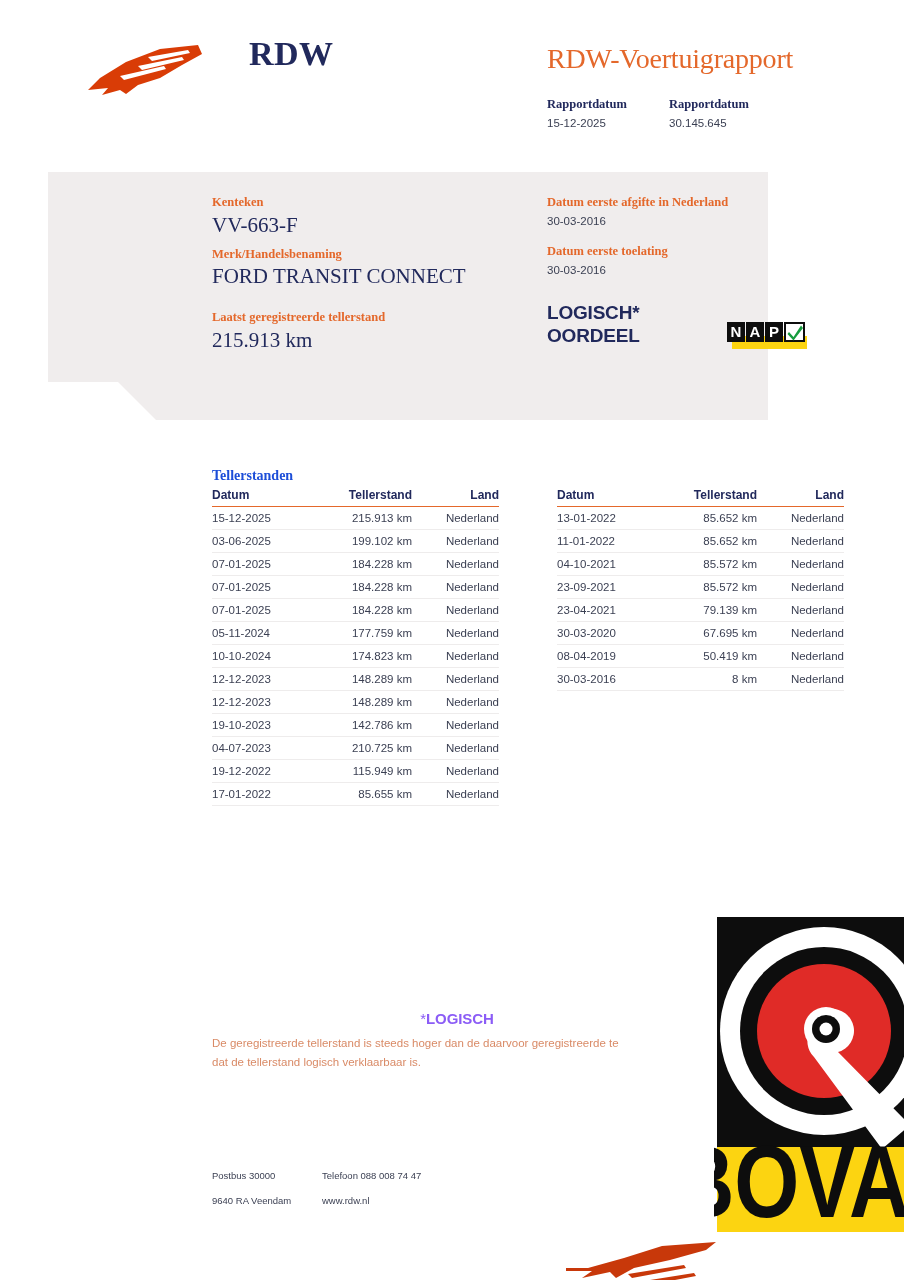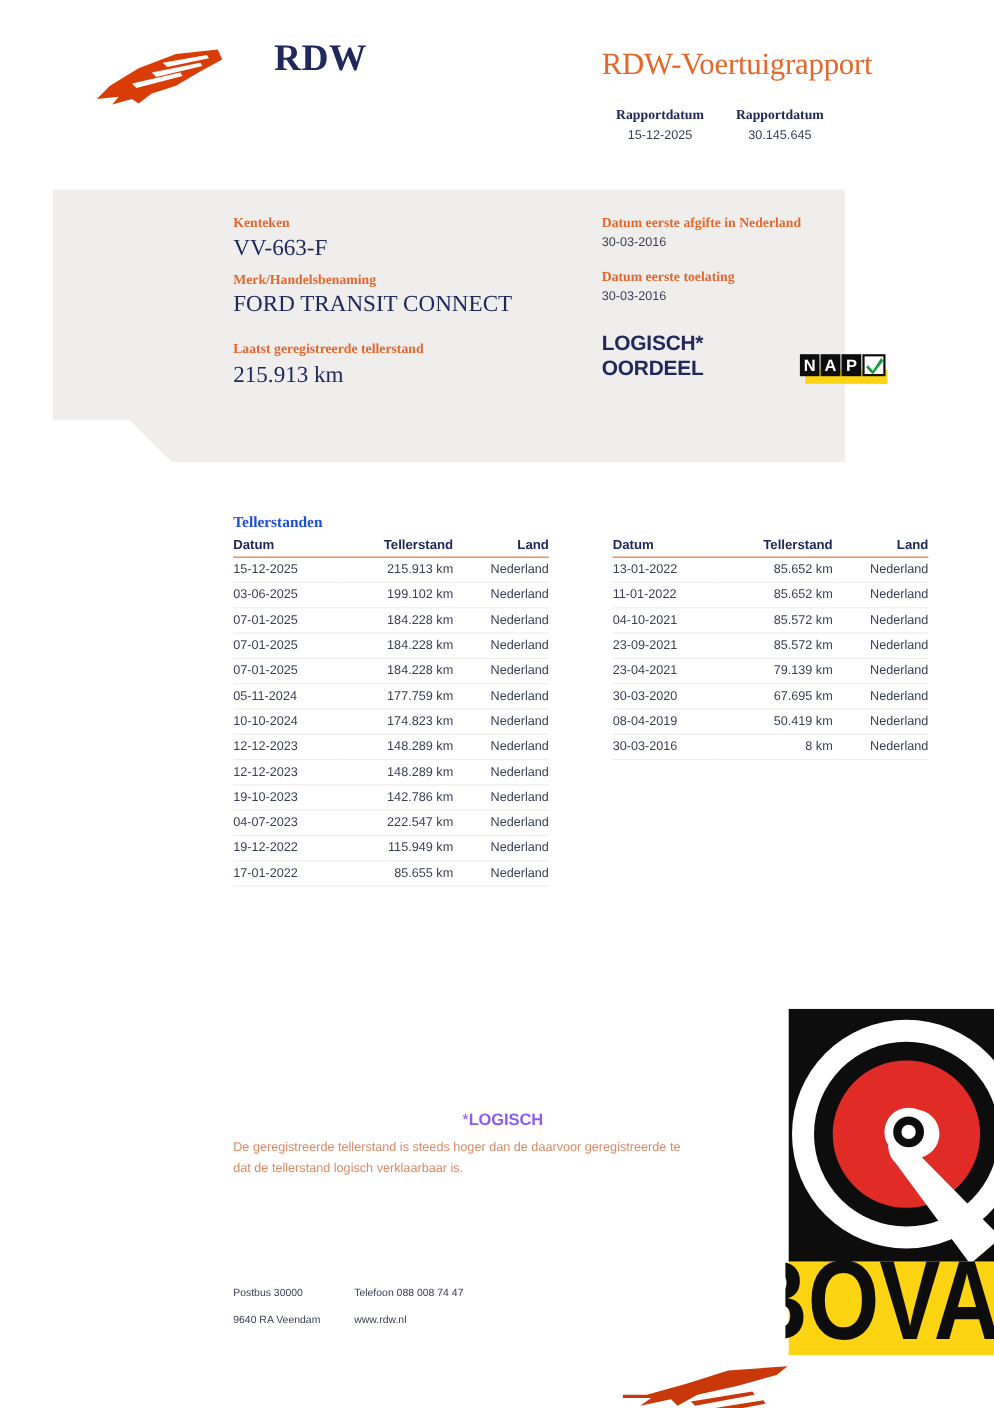--- a/index.html
+++ b/index.html
@@ -57,21 +57,21 @@
     font-weight: 400;
     color: #e4682b;
     letter-spacing: -0.2px;
     white-space: nowrap;
   }
   .report-meta {
     position: absolute;
     left: 499px; top: 96px;
     display: flex;
   }
-  .meta-block { margin-right: 16px; text-align: center; }
+  .meta-block { margin-right: 16px; }
   .meta-block.first { width: 106px; }
   .meta-label {
     font-family: "Liberation Serif", serif;
     font-size: 12.5px;
     font-weight: 700;
     color: #21295c;
     white-space: nowrap;
     line-height: 1.4;
   }
   .meta-value {
@@ -358,21 +358,21 @@
             <td class="col-meter">148.289 km</td>
             <td class="col-land">Nederland</td>
           </tr>
           <tr>
             <td class="col-date">19-10-2023</td>
             <td class="col-meter">142.786 km</td>
             <td class="col-land">Nederland</td>
           </tr>
           <tr>
             <td class="col-date">04-07-2023</td>
-            <td class="col-meter">222.547 km</td>
+            <td class="col-meter">210.725 km</td>
             <td class="col-land">Nederland</td>
           </tr>
           <tr>
             <td class="col-date">19-12-2022</td>
             <td class="col-meter">115.949 km</td>
             <td class="col-land">Nederland</td>
           </tr>
           <tr>
             <td class="col-date">17-01-2022</td>
             <td class="col-meter">85.655 km</td>

